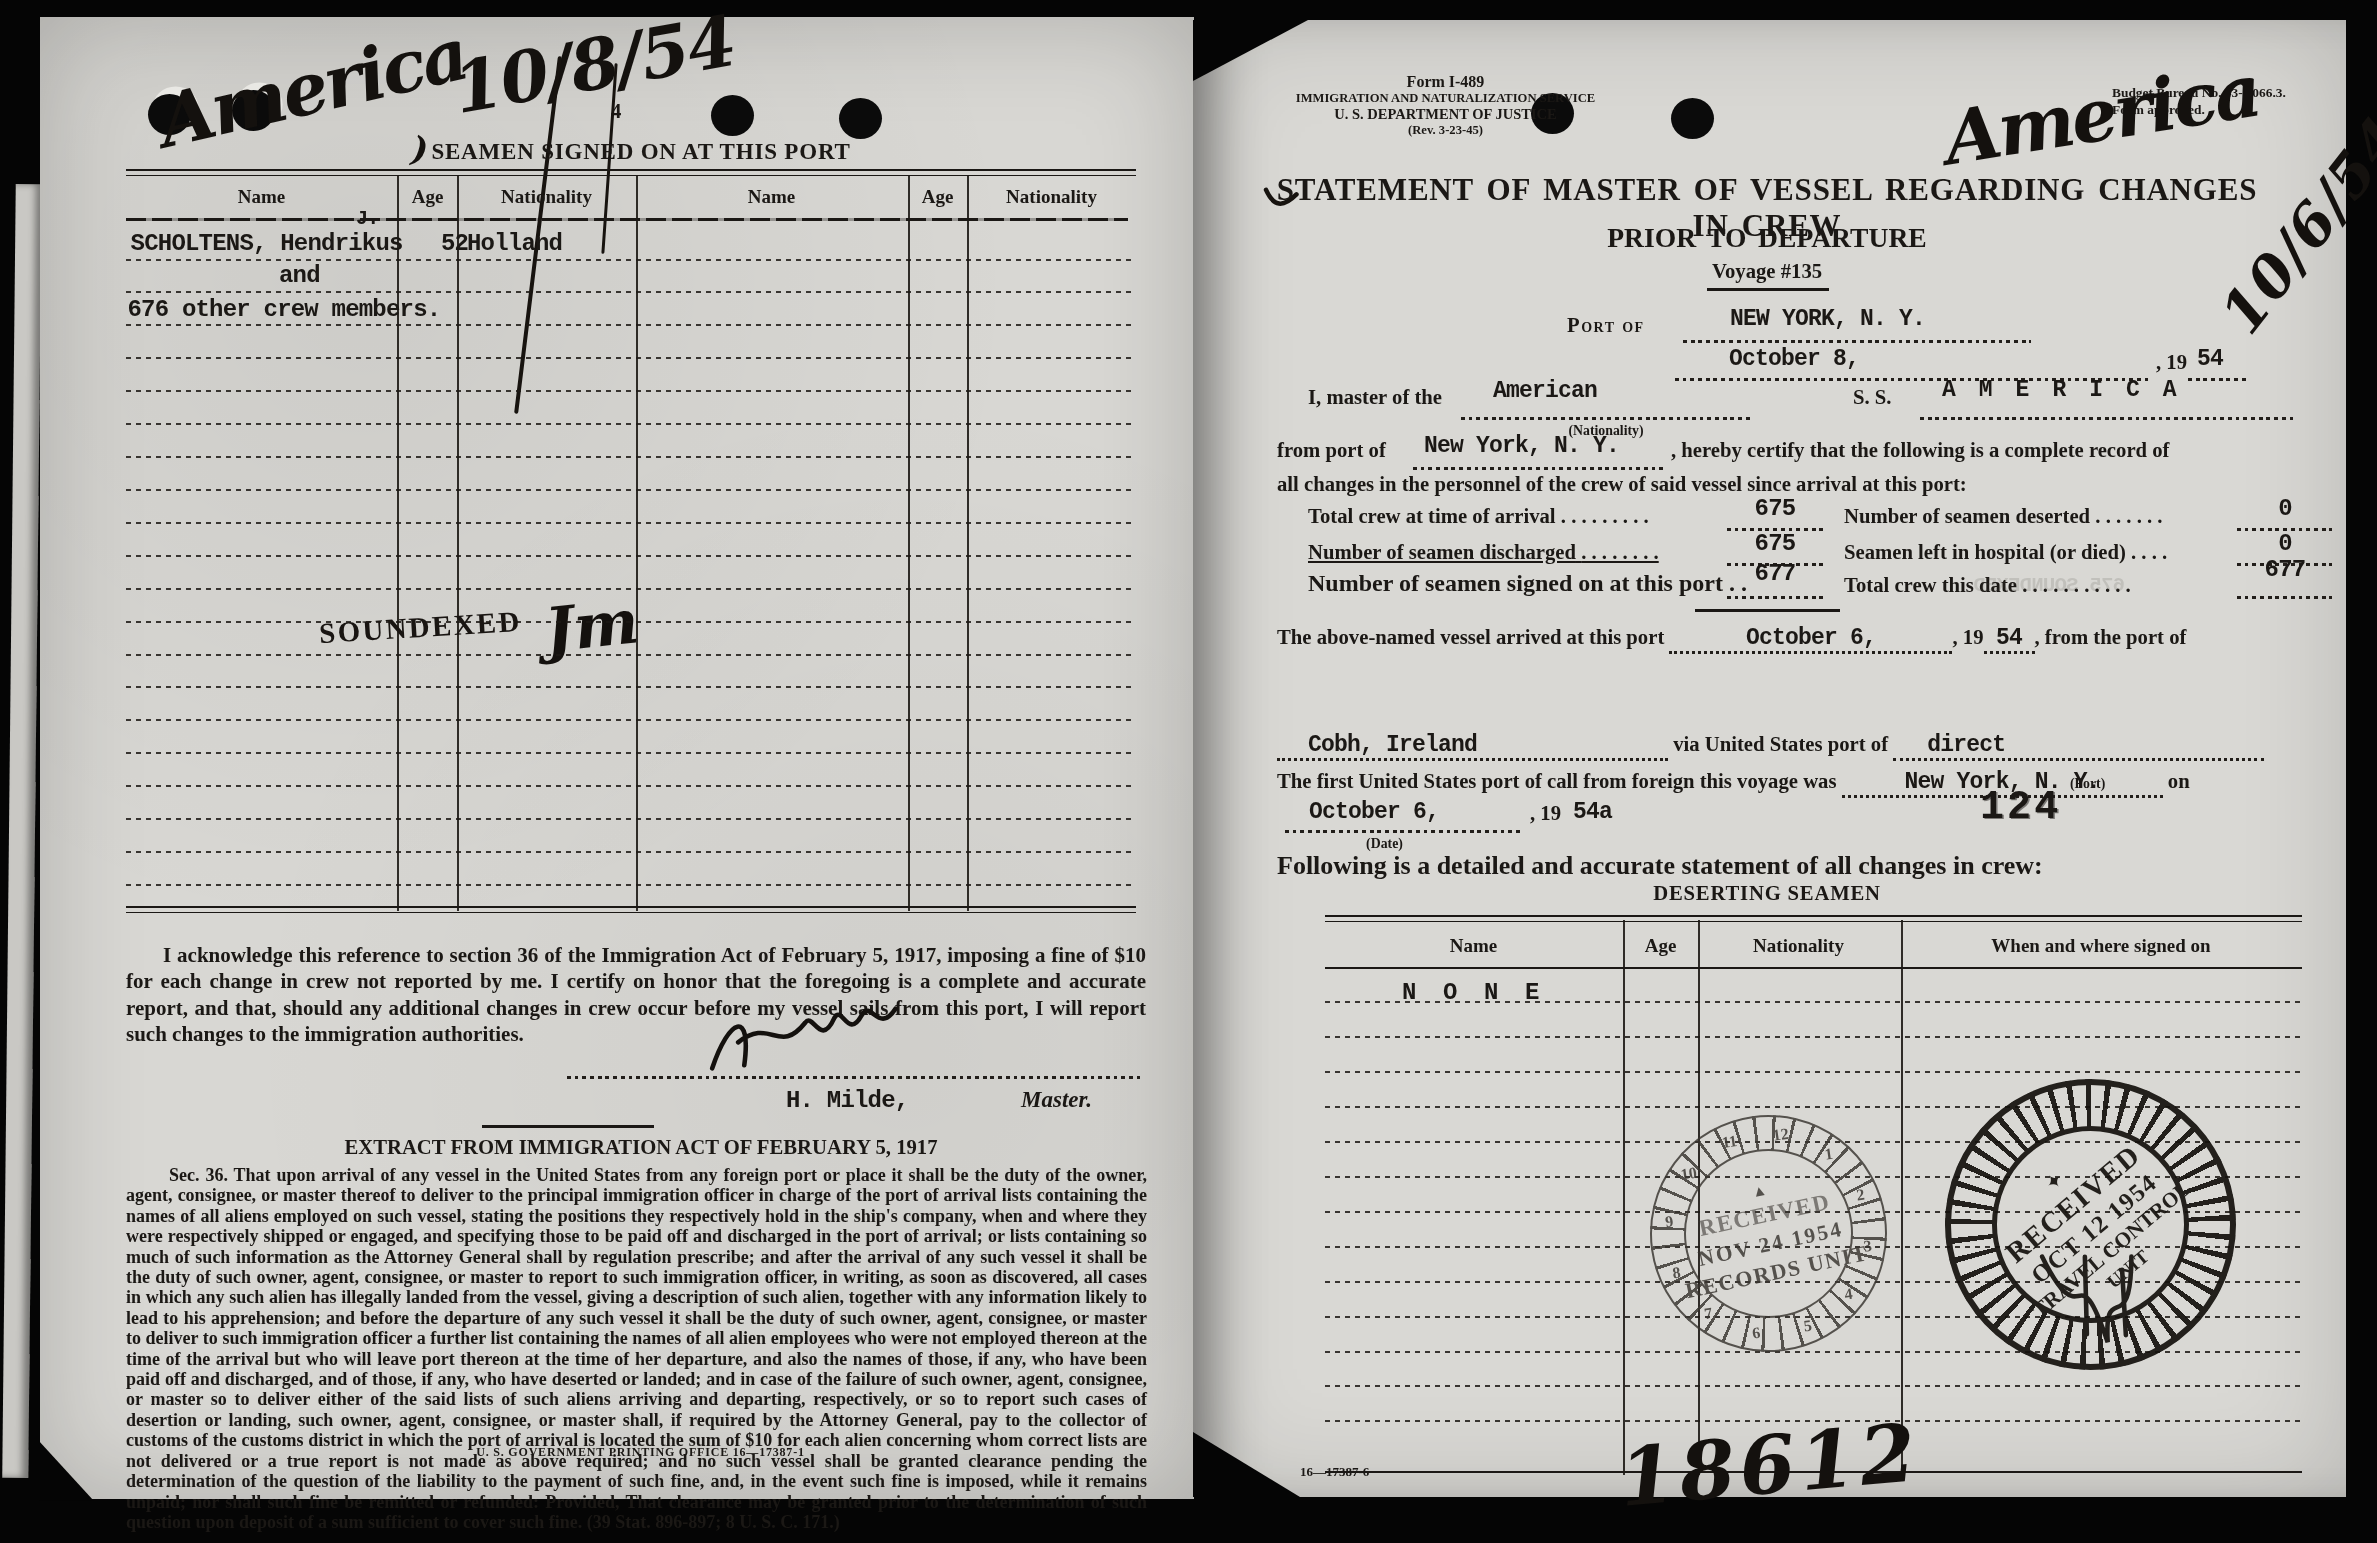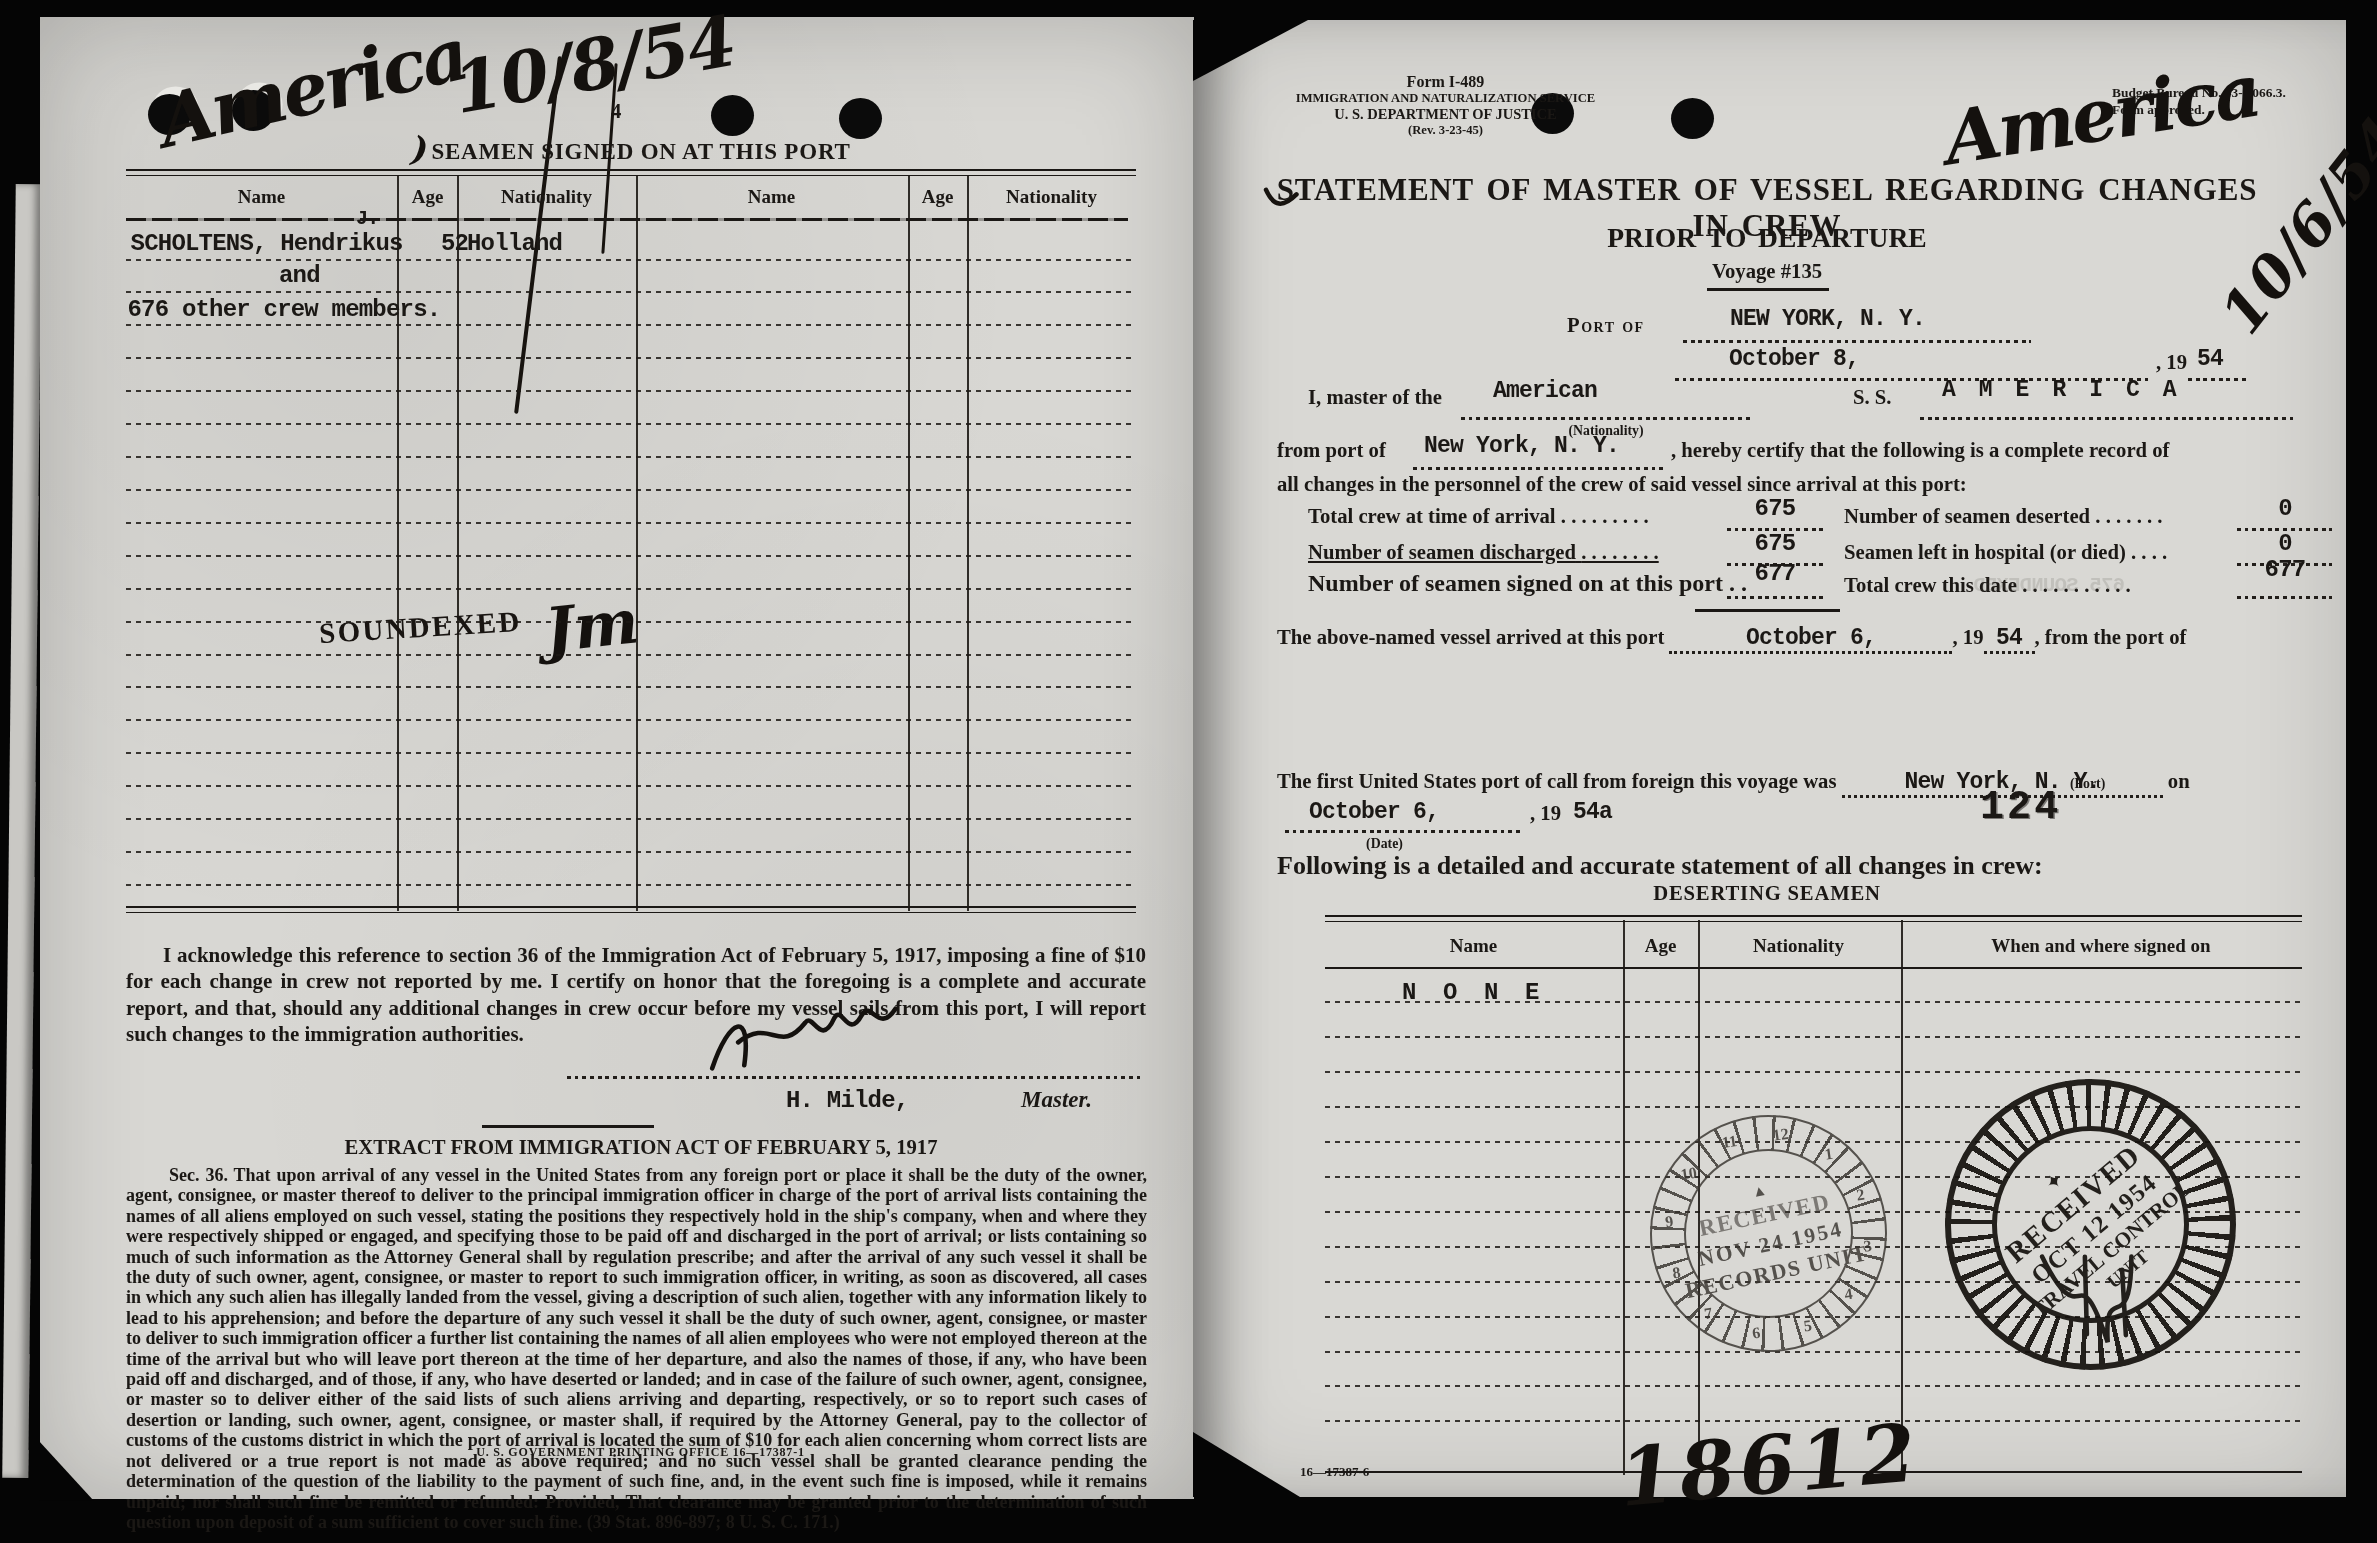--- a/index.html
+++ b/index.html
@@ -222,20 +222,25 @@
 
     <div class="sline" style="left:502px;top:589px;width:145px;height:3.1px;"></div>
 
     <div class="abs" style="left:84px;top:605px;font-size:20.7px;white-space:nowrap;">
       <span class="serifb">The above-named vessel arrived at this port</span>
       <span class="dot tw ctr" style="display:inline-block;width:283px;font-size:23px;">October 6,</span><span class="serifb">, 19</span><span class="dot tw ctr" style="display:inline-block;width:51px;font-size:23px;">54</span><span class="serifb">, from the port of</span>
     </div>
 
 
 
+    <div class="abs" style="left:84px;top:712px;font-size:20.7px;white-space:nowrap;">
+      <span class="dot tw" style="display:inline-block;width:360px;font-size:23px;padding-left:31px;">Cobh, Ireland</span>
+      <span class="serifb">via United States port of</span>
+      <span class="dot tw" style="display:inline-block;width:337px;font-size:23px;padding-left:34px;">direct</span>
+    </div>
 
     <div class="abs" style="left:84px;top:749px;font-size:20.7px;white-space:nowrap;">
       <span class="serifb">The first United States port of call from foreign this voyage was</span>
       <span class="dot tw ctr" style="display:inline-block;width:321px;font-size:23px;">New York, N. Y.</span>
       <span class="serifb">on</span>
     </div>
 
     <div class="abs tw" style="left:116px;top:779px;font-size:23px;">October 6,</div>
     <div class="dline" style="left:92px;top:810px;width:237px;"></div>
     <div class="abs serifb" style="left:337px;top:782px;font-size:20.7px;">, 19</div>

